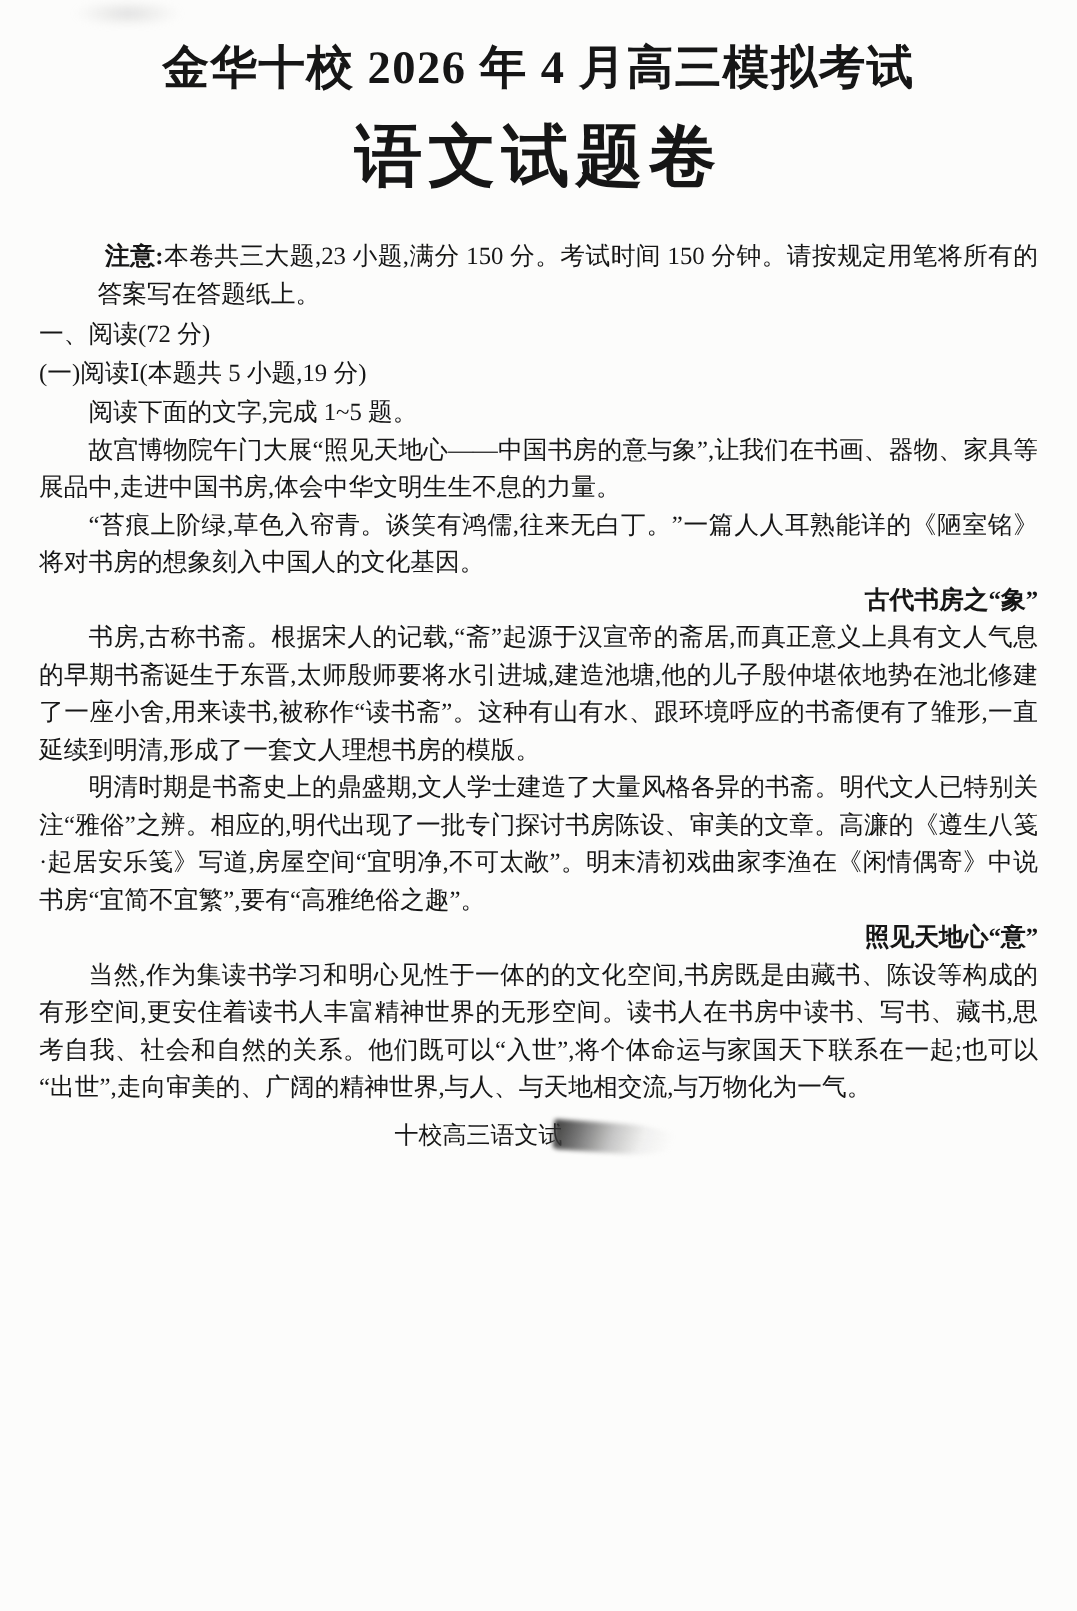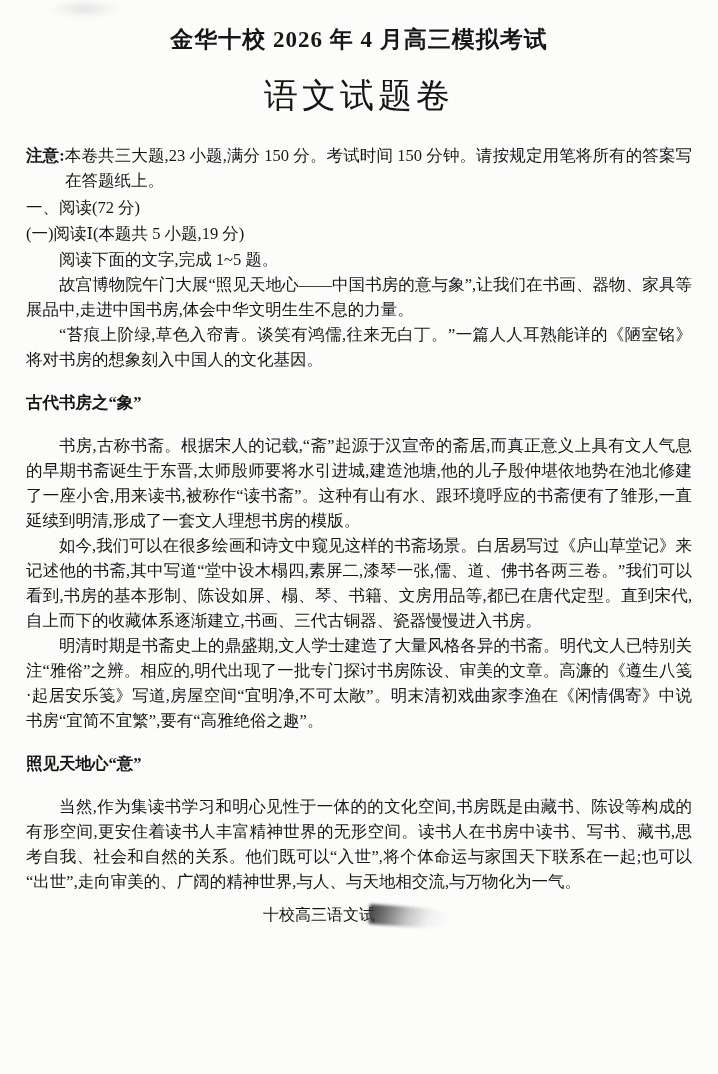--- a/index.html
+++ b/index.html
@@ -25,61 +25,62 @@
     left: 50px;
     top: 0px;
     width: 70px;
     height: 18px;
     background: radial-gradient(ellipse at center, rgba(160,160,160,0.28) 0%, rgba(200,200,200,0.10) 55%, transparent 75%);
     filter: blur(2px);
     pointer-events: none;
   }
   .exam-title {
     text-align: center;
-    font-size: 23px;
+    font-size: 31px;
     font-weight: bold;
     letter-spacing: 1px;
-    margin: 4px 0 18px 0;
+    margin: 4px 0 8px 0;
   }
   .paper-title {
     text-align: center;
-    font-size: 34px;
-    font-weight: normal;
+    font-size: 45px;
+    font-weight: bold;
     letter-spacing: 4px;
     margin: 0 0 24px 0;
   }
   .body-text {
     font-size: 16.5px;
     line-height: 25px;
   }
   .notice {
     margin: 0 0 2px 0;
     padding-left: 39px;
     text-indent: -39px;
     text-align: justify;
   }
   .notice-label {
     font-weight: bold;
+    margin-left: 44px;
   }
   .part-heading {
     font-weight: normal;
     margin: 1px 0;
   }
   .sub-heading {
     margin: 1px 0;
   }
   .para {
     margin: 0;
     text-indent: 2em;
     text-align: justify;
   }
   .center-head {
-    text-align: left;
+    text-align: right;
     font-weight: bold;
-    margin: 18px 0;
+    margin: 0 0;
   }
   .footer-line {
     margin-top: 8px;
     text-align: center;
     font-size: 16px;
     white-space: nowrap;
   }
   .footer-smudge {
     display: inline-block;
     vertical-align: middle;
@@ -112,21 +113,20 @@
     <div class="part-heading">一、阅读(72 分)</div>
     <div class="sub-heading">(一)阅读Ⅰ(本题共 5 小题,19 分)</div>
     <p class="para">阅读下面的文字,完成 1~5 题。</p>
 
     <p class="para">故宫博物院午门大展“照见天地心——中国书房的意与象”,让我们在书画、器物、家具等展品中,走进中国书房,体会中华文明生生不息的力量。</p>
     <p class="para">“苔痕上阶绿,草色入帘青。谈笑有鸿儒,往来无白丁。”一篇人人耳熟能详的《陋室铭》将对书房的想象刻入中国人的文化基因。</p>
 
     <div class="center-head">古代书房之“象”</div>
 
     <p class="para">书房,古称书斋。根据宋人的记载,“斋”起源于汉宣帝的斋居,而真正意义上具有文人气息的早期书斋诞生于东晋,太师殷师要将水引进城,建造池塘,他的儿子殷仲堪依地势在池北修建了一座小舍,用来读书,被称作“读书斋”。这种有山有水、跟环境呼应的书斋便有了雏形,一直延续到明清,形成了一套文人理想书房的模版。</p>
-    <p class="para">如今,我们可以在很多绘画和诗文中窥见这样的书斋场景。白居易写过《庐山草堂记》来记述他的书斋,其中写道“堂中设木榻四,素屏二,漆琴一张,儒、道、佛书各两三卷。”我们可以看到,书房的基本形制、陈设如屏、榻、琴、书籍、文房用品等,都已在唐代定型。直到宋代,自上而下的收藏体系逐渐建立,书画、三代古铜器、瓷器慢慢进入书房。</p>
     <p class="para">明清时期是书斋史上的鼎盛期,文人学士建造了大量风格各异的书斋。明代文人已特别关注“雅俗”之辨。相应的,明代出现了一批专门探讨书房陈设、审美的文章。高濂的《遵生八笺·起居安乐笺》写道,房屋空间“宜明净,不可太敞”。明末清初戏曲家李渔在《闲情偶寄》中说书房“宜简不宜繁”,要有“高雅绝俗之趣”。</p>
 
     <div class="center-head">照见天地心“意”</div>
 
     <p class="para">当然,作为集读书学习和明心见性于一体的的文化空间,书房既是由藏书、陈设等构成的有形空间,更安住着读书人丰富精神世界的无形空间。读书人在书房中读书、写书、藏书,思考自我、社会和自然的关系。他们既可以“入世”,将个体命运与家国天下联系在一起;也可以“出世”,走向审美的、广阔的精神世界,与人、与天地相交流,与万物化为一气。</p>
 
     <div class="footer-line"><span>十校高三语文试</span><span class="footer-smudge"></span></div>
   </div>
 </div>
 

